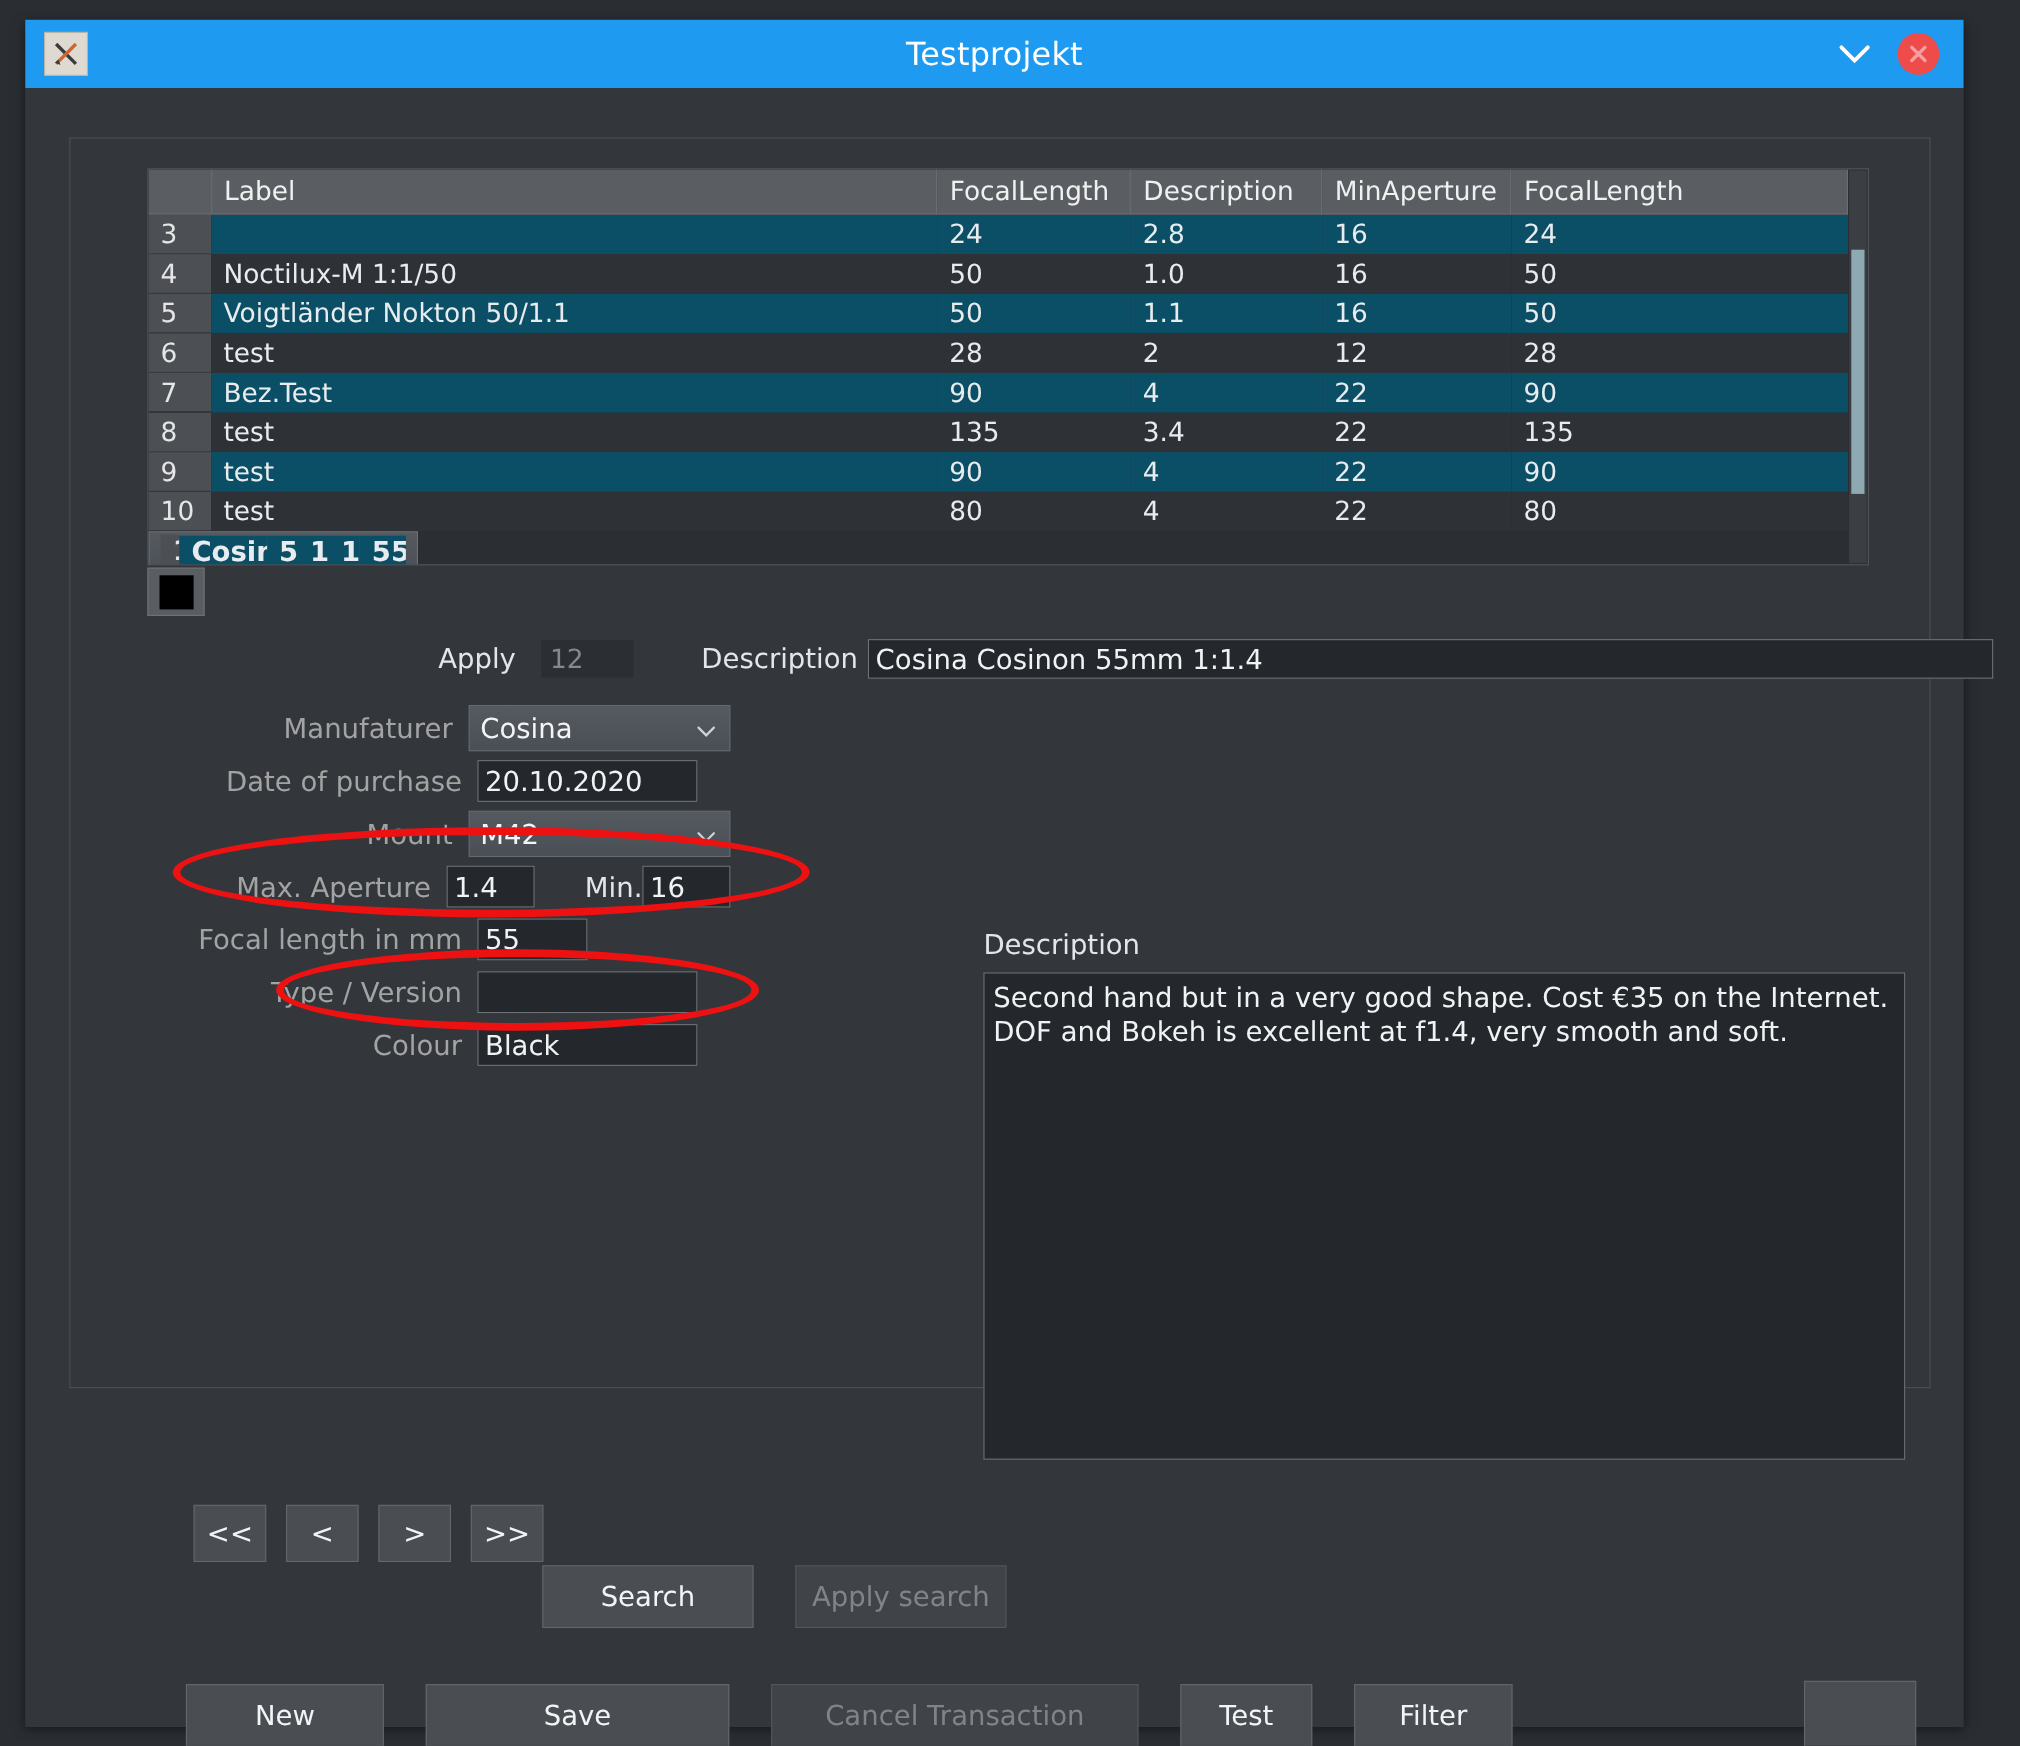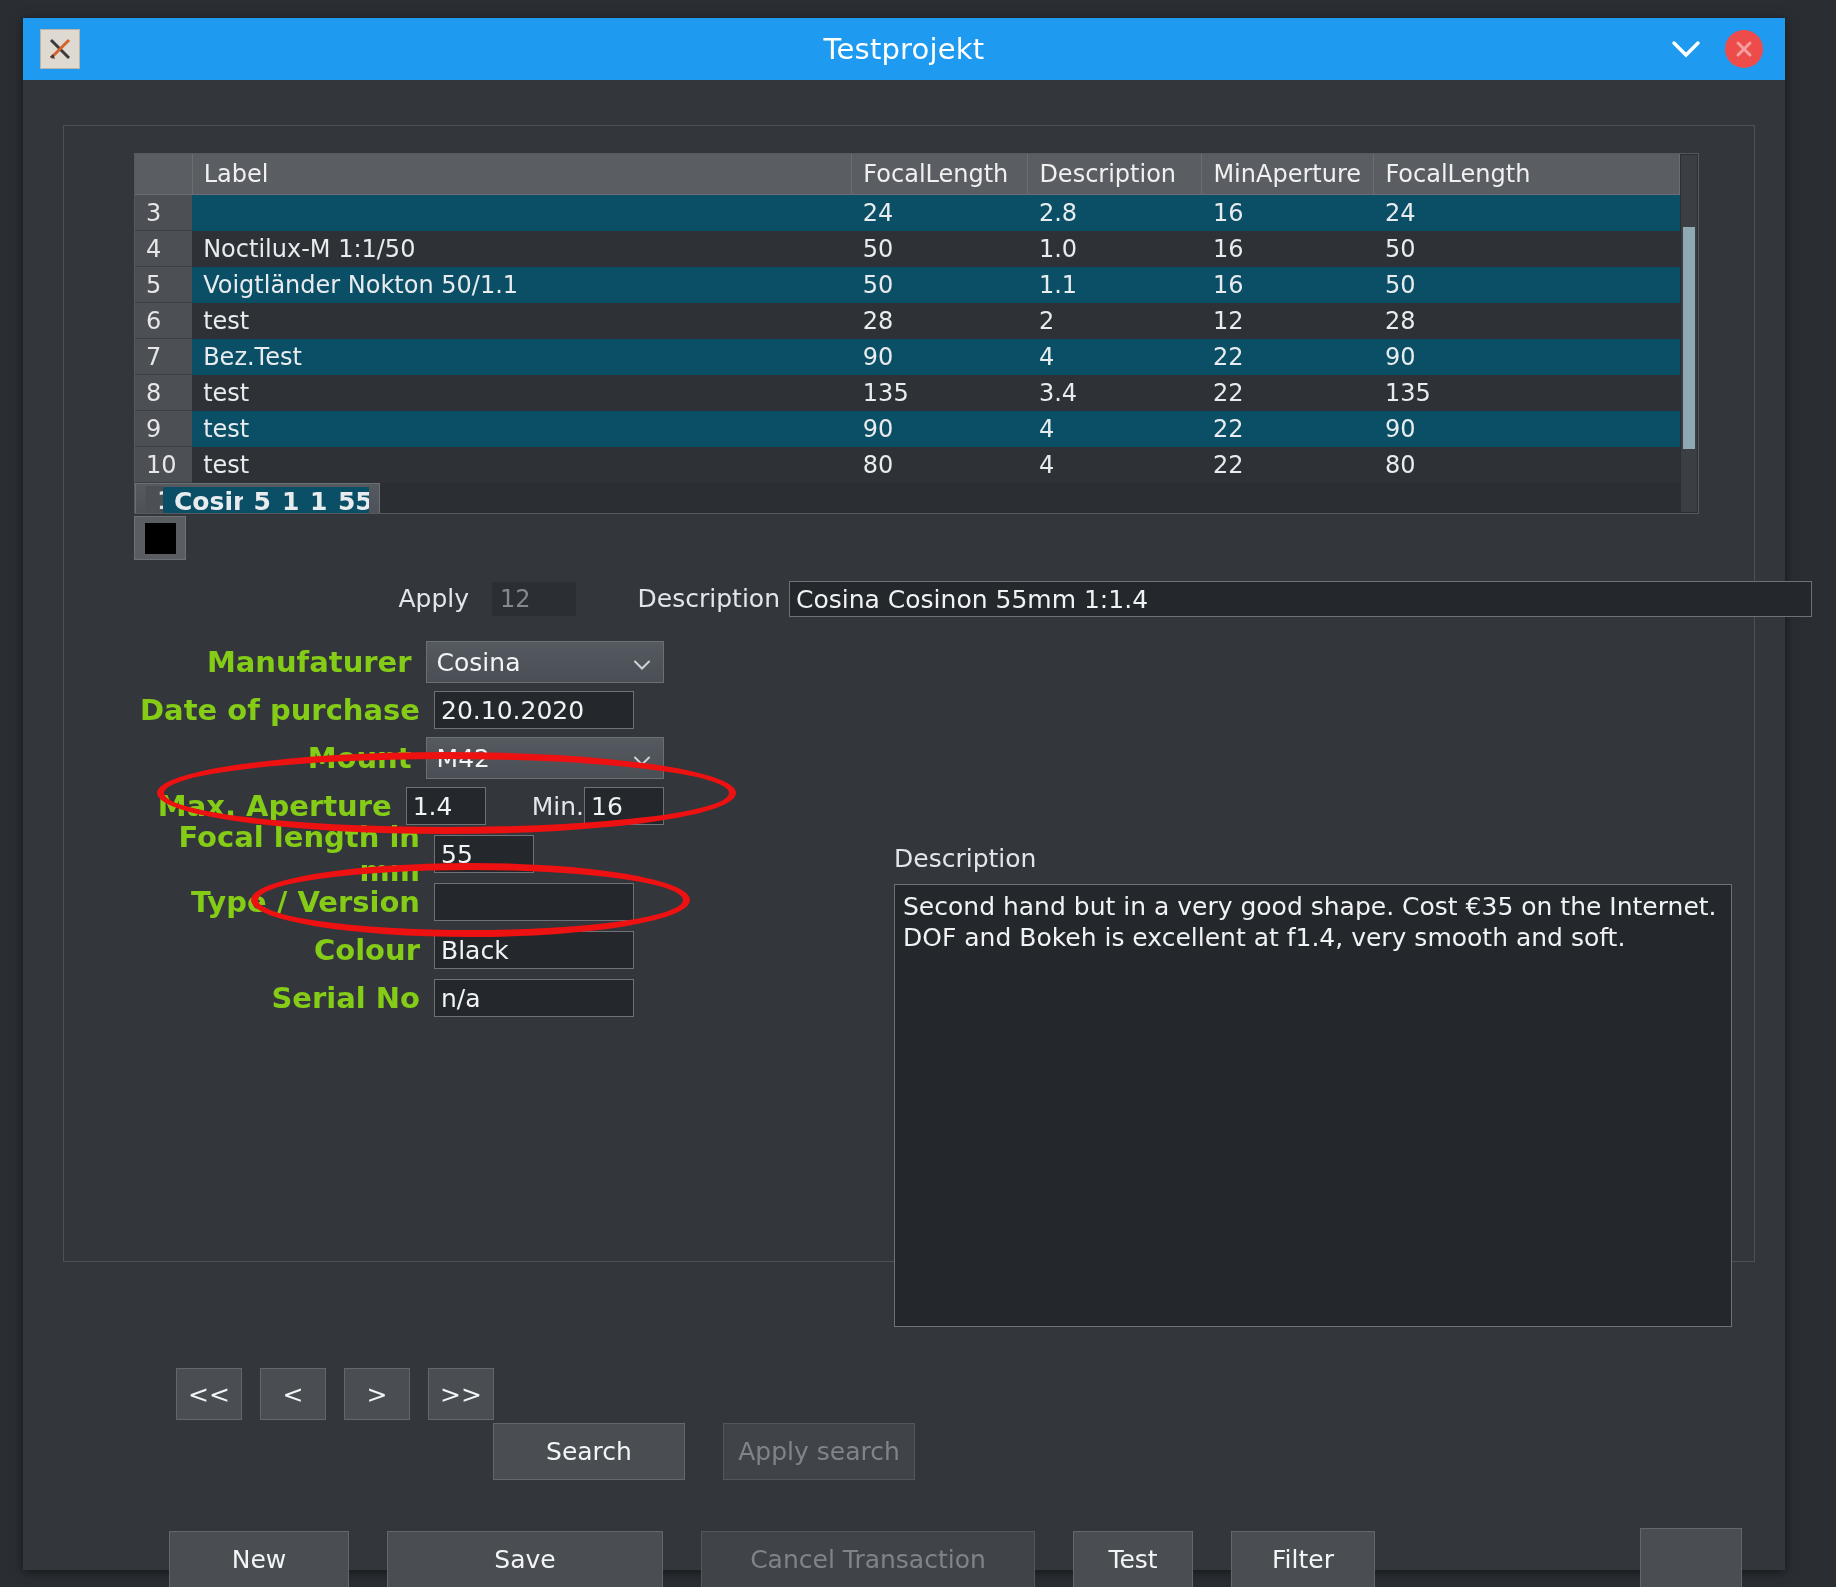--- a/index.html
+++ b/index.html
@@ -236,25 +236,24 @@
     width: 530px;
   }
   .frow {
     position: relative;
     height: 48px;
     display: flex; align-items: center;
   }
   .frow .flabel {
     width: 300px;
     text-align: right;
-    color: #84cc16;
-    font-size: 29px;
+    color: #a3a3a3;
+    font-size: 25px;
     padding-right: 14px;
     box-sizing: border-box;
-    font-weight: bold;
   }
   .sel {
     width: 245px; height: 42px;
     background: linear-gradient(#555a60, #4a4f55);
     border: 1px solid #6b7077;
     color: #f2f4f6;
     font-size: 25px;
     font-family: inherit;
     display: flex; align-items: center;
     padding: 0 10px;
@@ -555,24 +554,20 @@
         <div class="frow">
           <div class="flabel">Type / Version</div>
           <input class="inp wide" value="" style="">
         </div>
 
         <div class="frow">
           <div class="flabel">Colour</div>
           <input class="inp wide" value="Black" style="">
         </div>
 
-        <div class="frow">
-          <div class="flabel">Serial No</div>
-          <input class="inp wide" value="n/a" style="">
-        </div>
 
       </div>
 
       <div class="rdesc-label">Description</div>
       <textarea class="rdesc-box" style="">Second hand but in a very good shape. Cost €35 on the Internet.
 DOF and Bokeh is excellent at f1.4, very smooth and soft.</textarea>
 
       <div class="nav-row">
         <button class="btn">&lt;&lt;</button>
         <button class="btn">&lt;</button>

